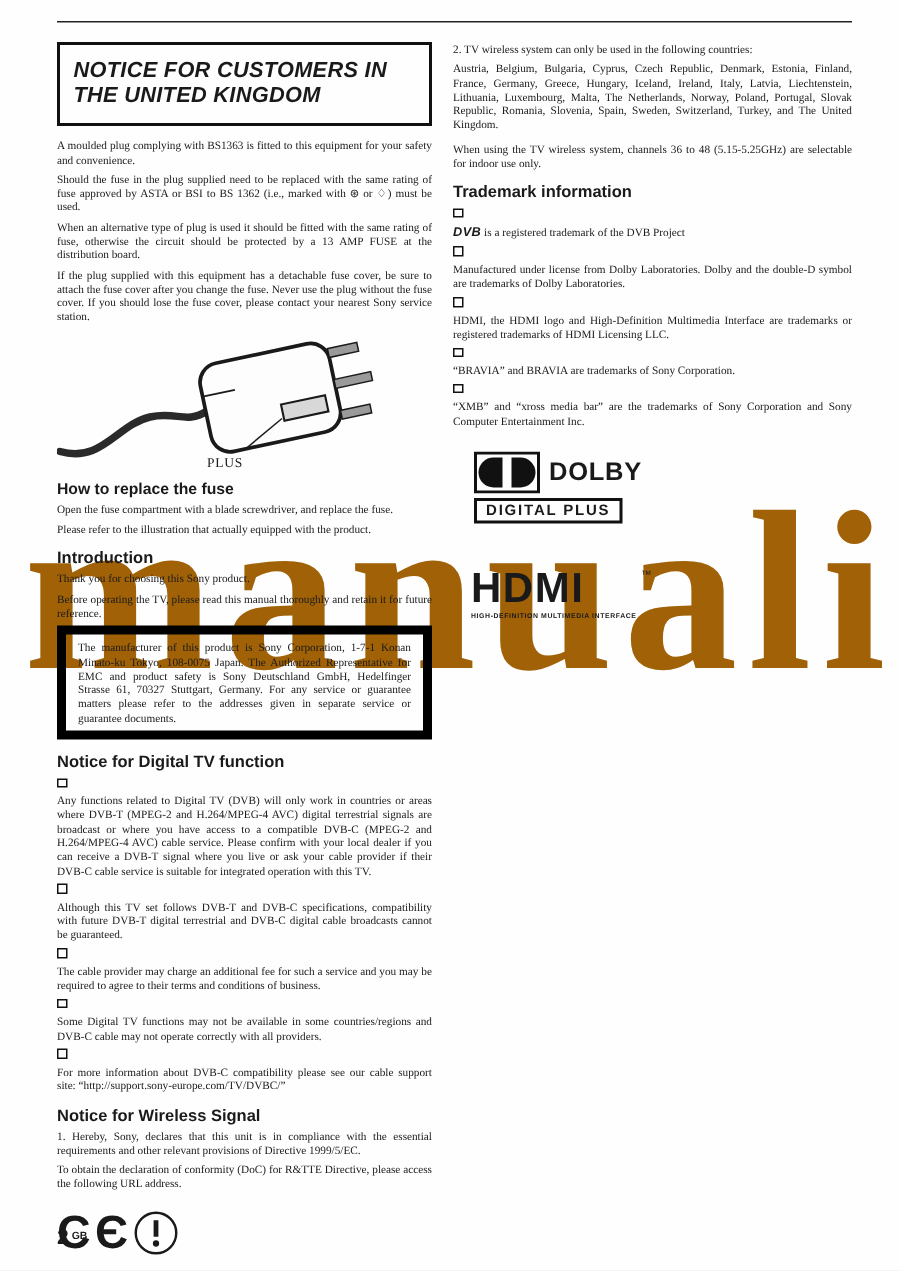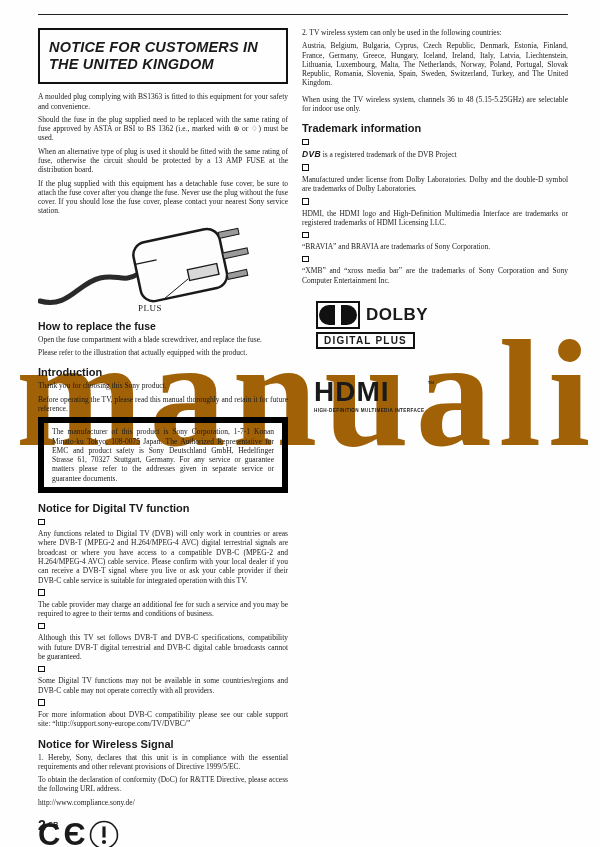--- a/index.html
+++ b/index.html
@@ -111,39 +111,38 @@
       </div>
 
       <h2 class="h-sans big">Notice for Digital TV function</h2>
 
       <div class="check-item">
         <span class="checkbox"></span>
         <p class="body">Any functions related to Digital TV (DVB) will only work in countries or areas where DVB-T (MPEG-2 and H.264/MPEG-4 AVC) digital terrestrial signals are broadcast or where you have access to a compatible DVB-C (MPEG-2 and H.264/MPEG-4 AVC) cable service. Please confirm with your local dealer if you can receive a DVB-T signal where you live or ask your cable provider if their DVB-C cable service is suitable for integrated operation with this TV.</p>
       </div>
       <div class="check-item">
         <span class="checkbox"></span>
+        <p class="body">Although this TV set follows DVB-T and DVB-C specifications, compatibility with future DVB-T digital terrestrial and DVB-C digital cable broadcasts cannot be guaranteed.</p>
+      </div>
+      <div class="check-item">
+        <span class="checkbox"></span>
         <p class="body">The cable provider may charge an additional fee for such a service and you may be required to agree to their terms and conditions of business.</p>
-      </div>
-      <div class="check-item">
-        <span class="checkbox"></span>
-        <p class="body">Although this TV set follows DVB-T and DVB-C specifications, compatibility with future DVB-T digital terrestrial and DVB-C digital cable broadcasts cannot be guaranteed.</p>
       </div>
       <div class="check-item">
         <span class="checkbox"></span>
         <p class="body">Some Digital TV functions may not be available in some countries/regions and DVB-C cable may not operate correctly with all providers.</p>
       </div>
       <div class="check-item">
         <span class="checkbox"></span>
         <p class="body">For more information about DVB-C compatibility please see our cable support site: “http://support.sony-europe.com/TV/DVBC/”</p>
       </div>
 
       <h2 class="h-sans big">Notice for Wireless Signal</h2>
       <p class="body">1. Hereby, Sony, declares that this unit is in compliance with the essential requirements and other relevant provisions of Directive 1999/5/EC.</p>
       <p class="body">To obtain the declaration of conformity (DoC) for R&amp;TTE Directive, please access the following URL address.</p>
-      <p class="body url">http://www.compliance.sony.de/</p>
 
       <div class="ce-row">
         <span class="ce">CЄ</span>
         <svg width="32" height="32" viewBox="0 0 32 32">
           <circle cx="16" cy="16" r="13.5" fill="none" stroke="#1a1a1a" stroke-width="1.6"></circle>
           <rect x="14.4" y="7.5" width="3.2" height="11" fill="#1a1a1a"></rect>
           <circle cx="16" cy="23" r="2.1" fill="#1a1a1a"></circle>
         </svg>
       </div>
 

